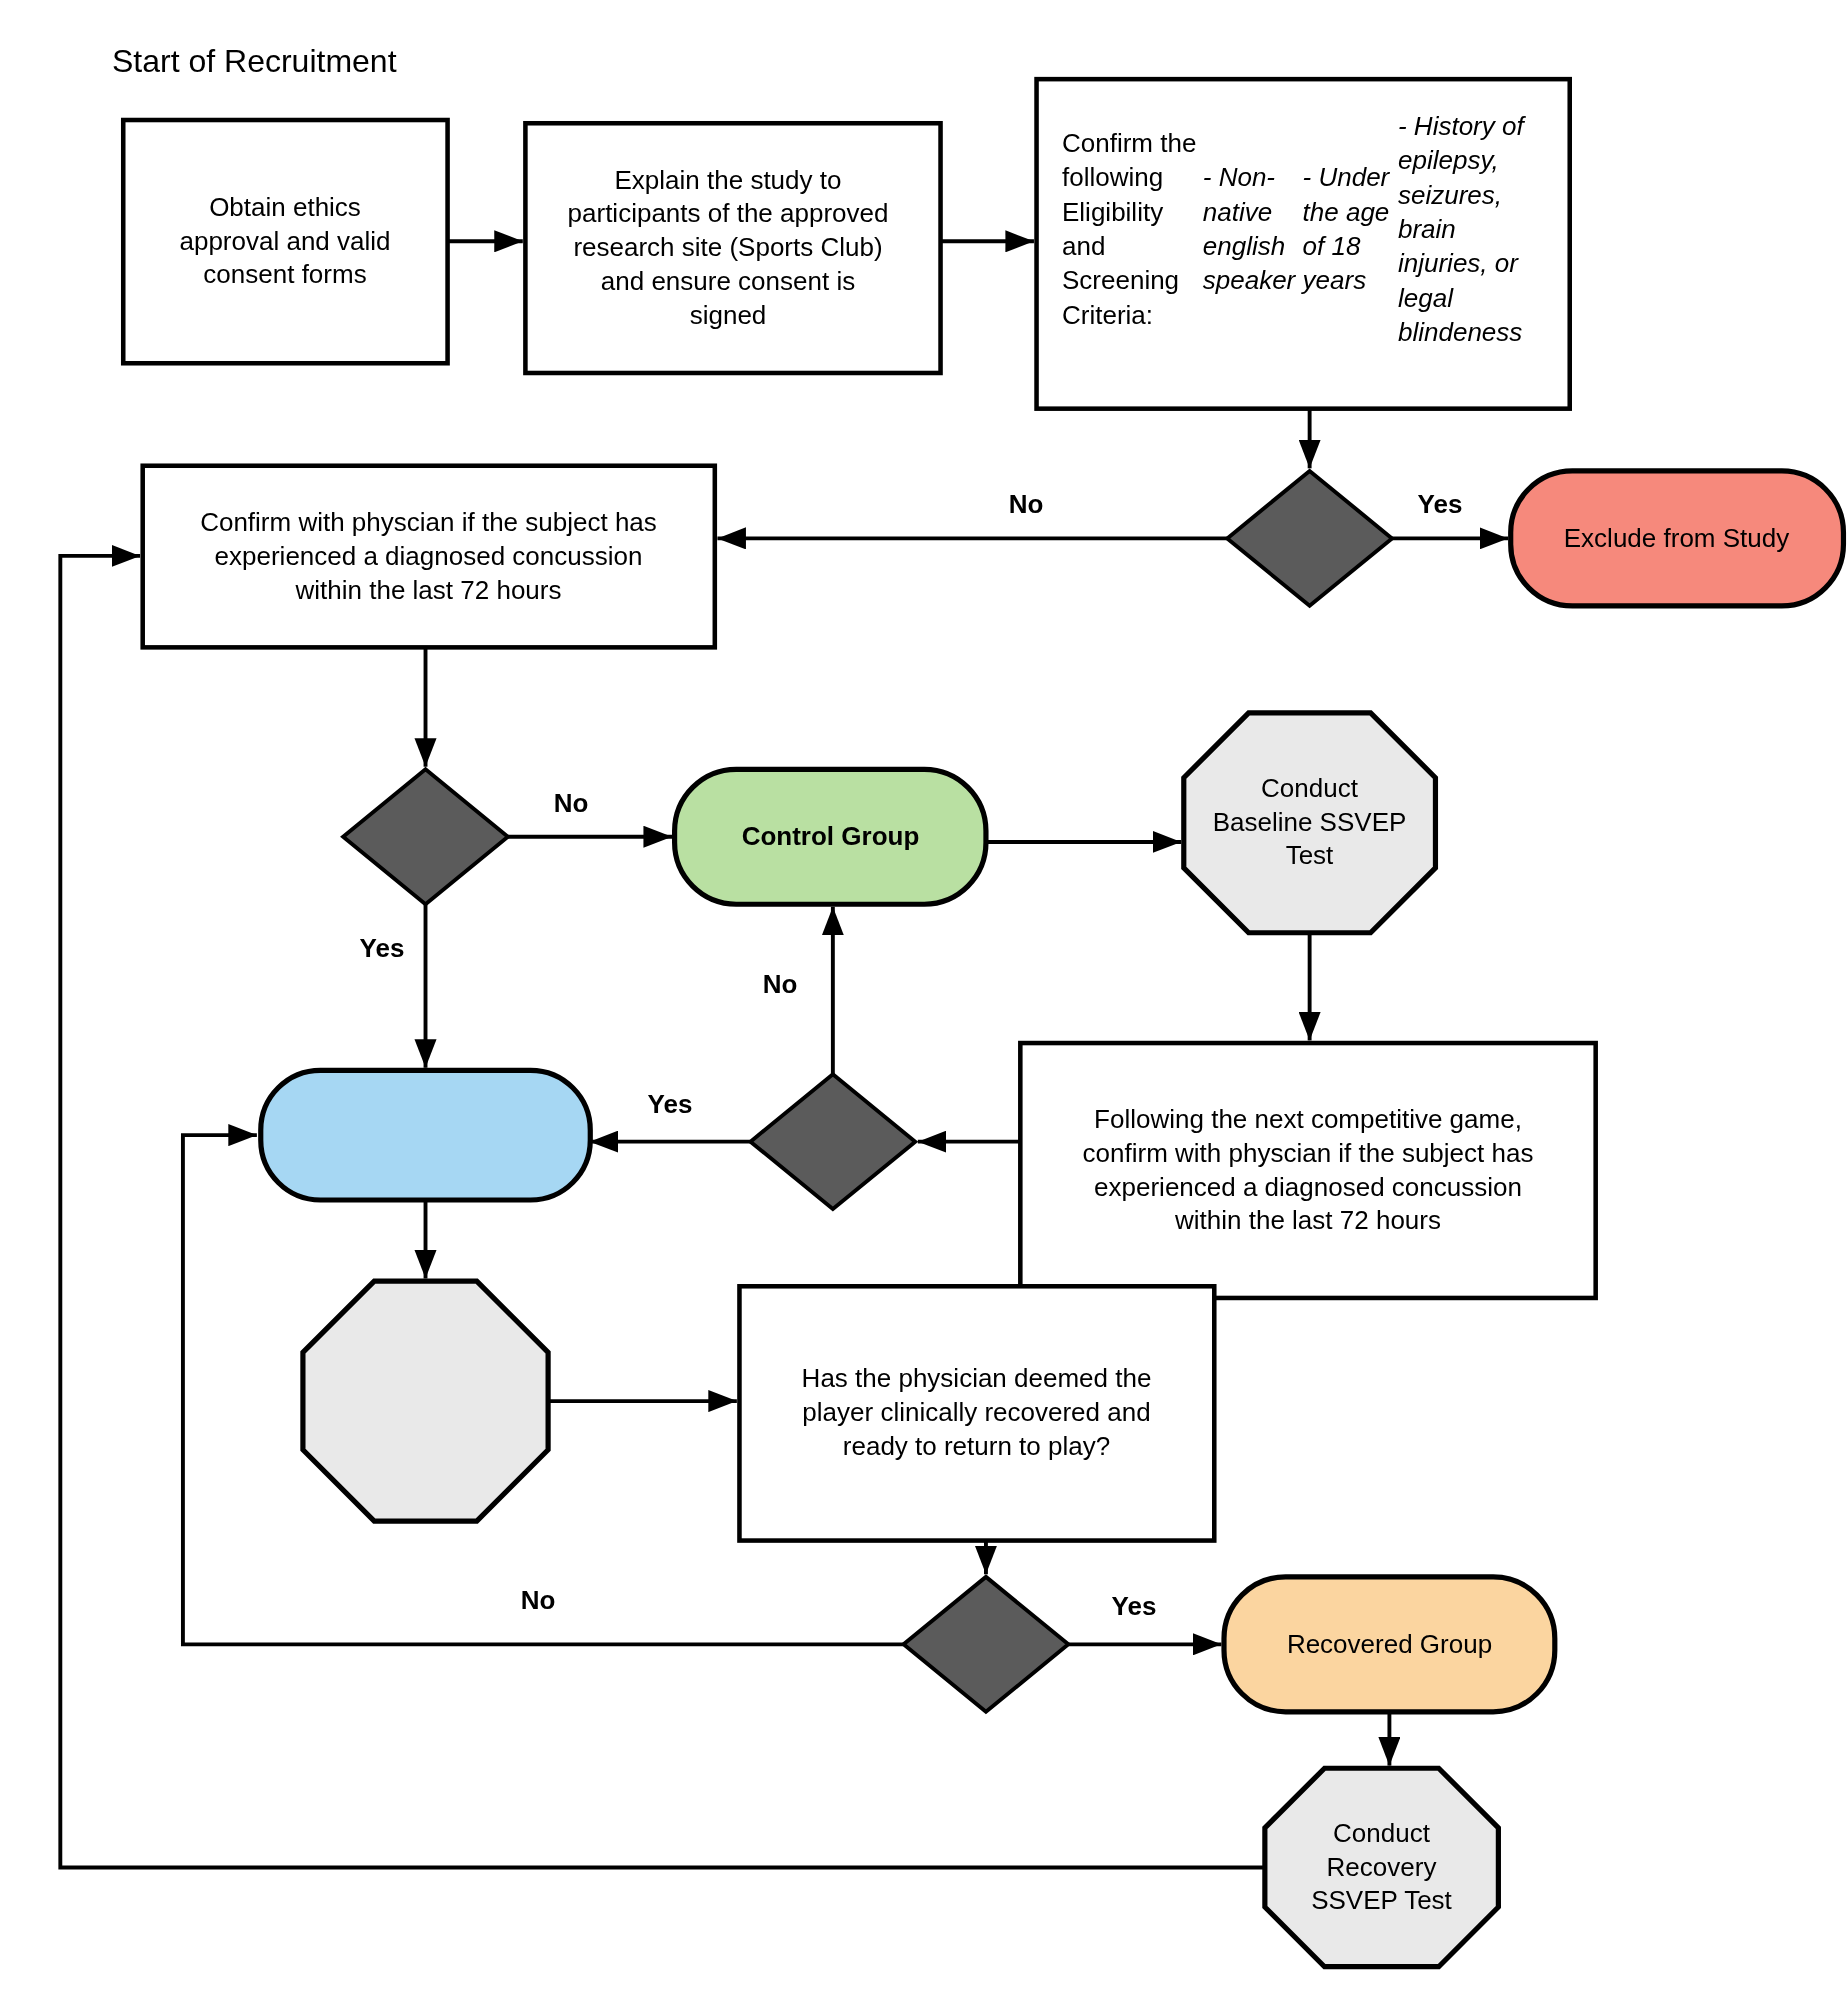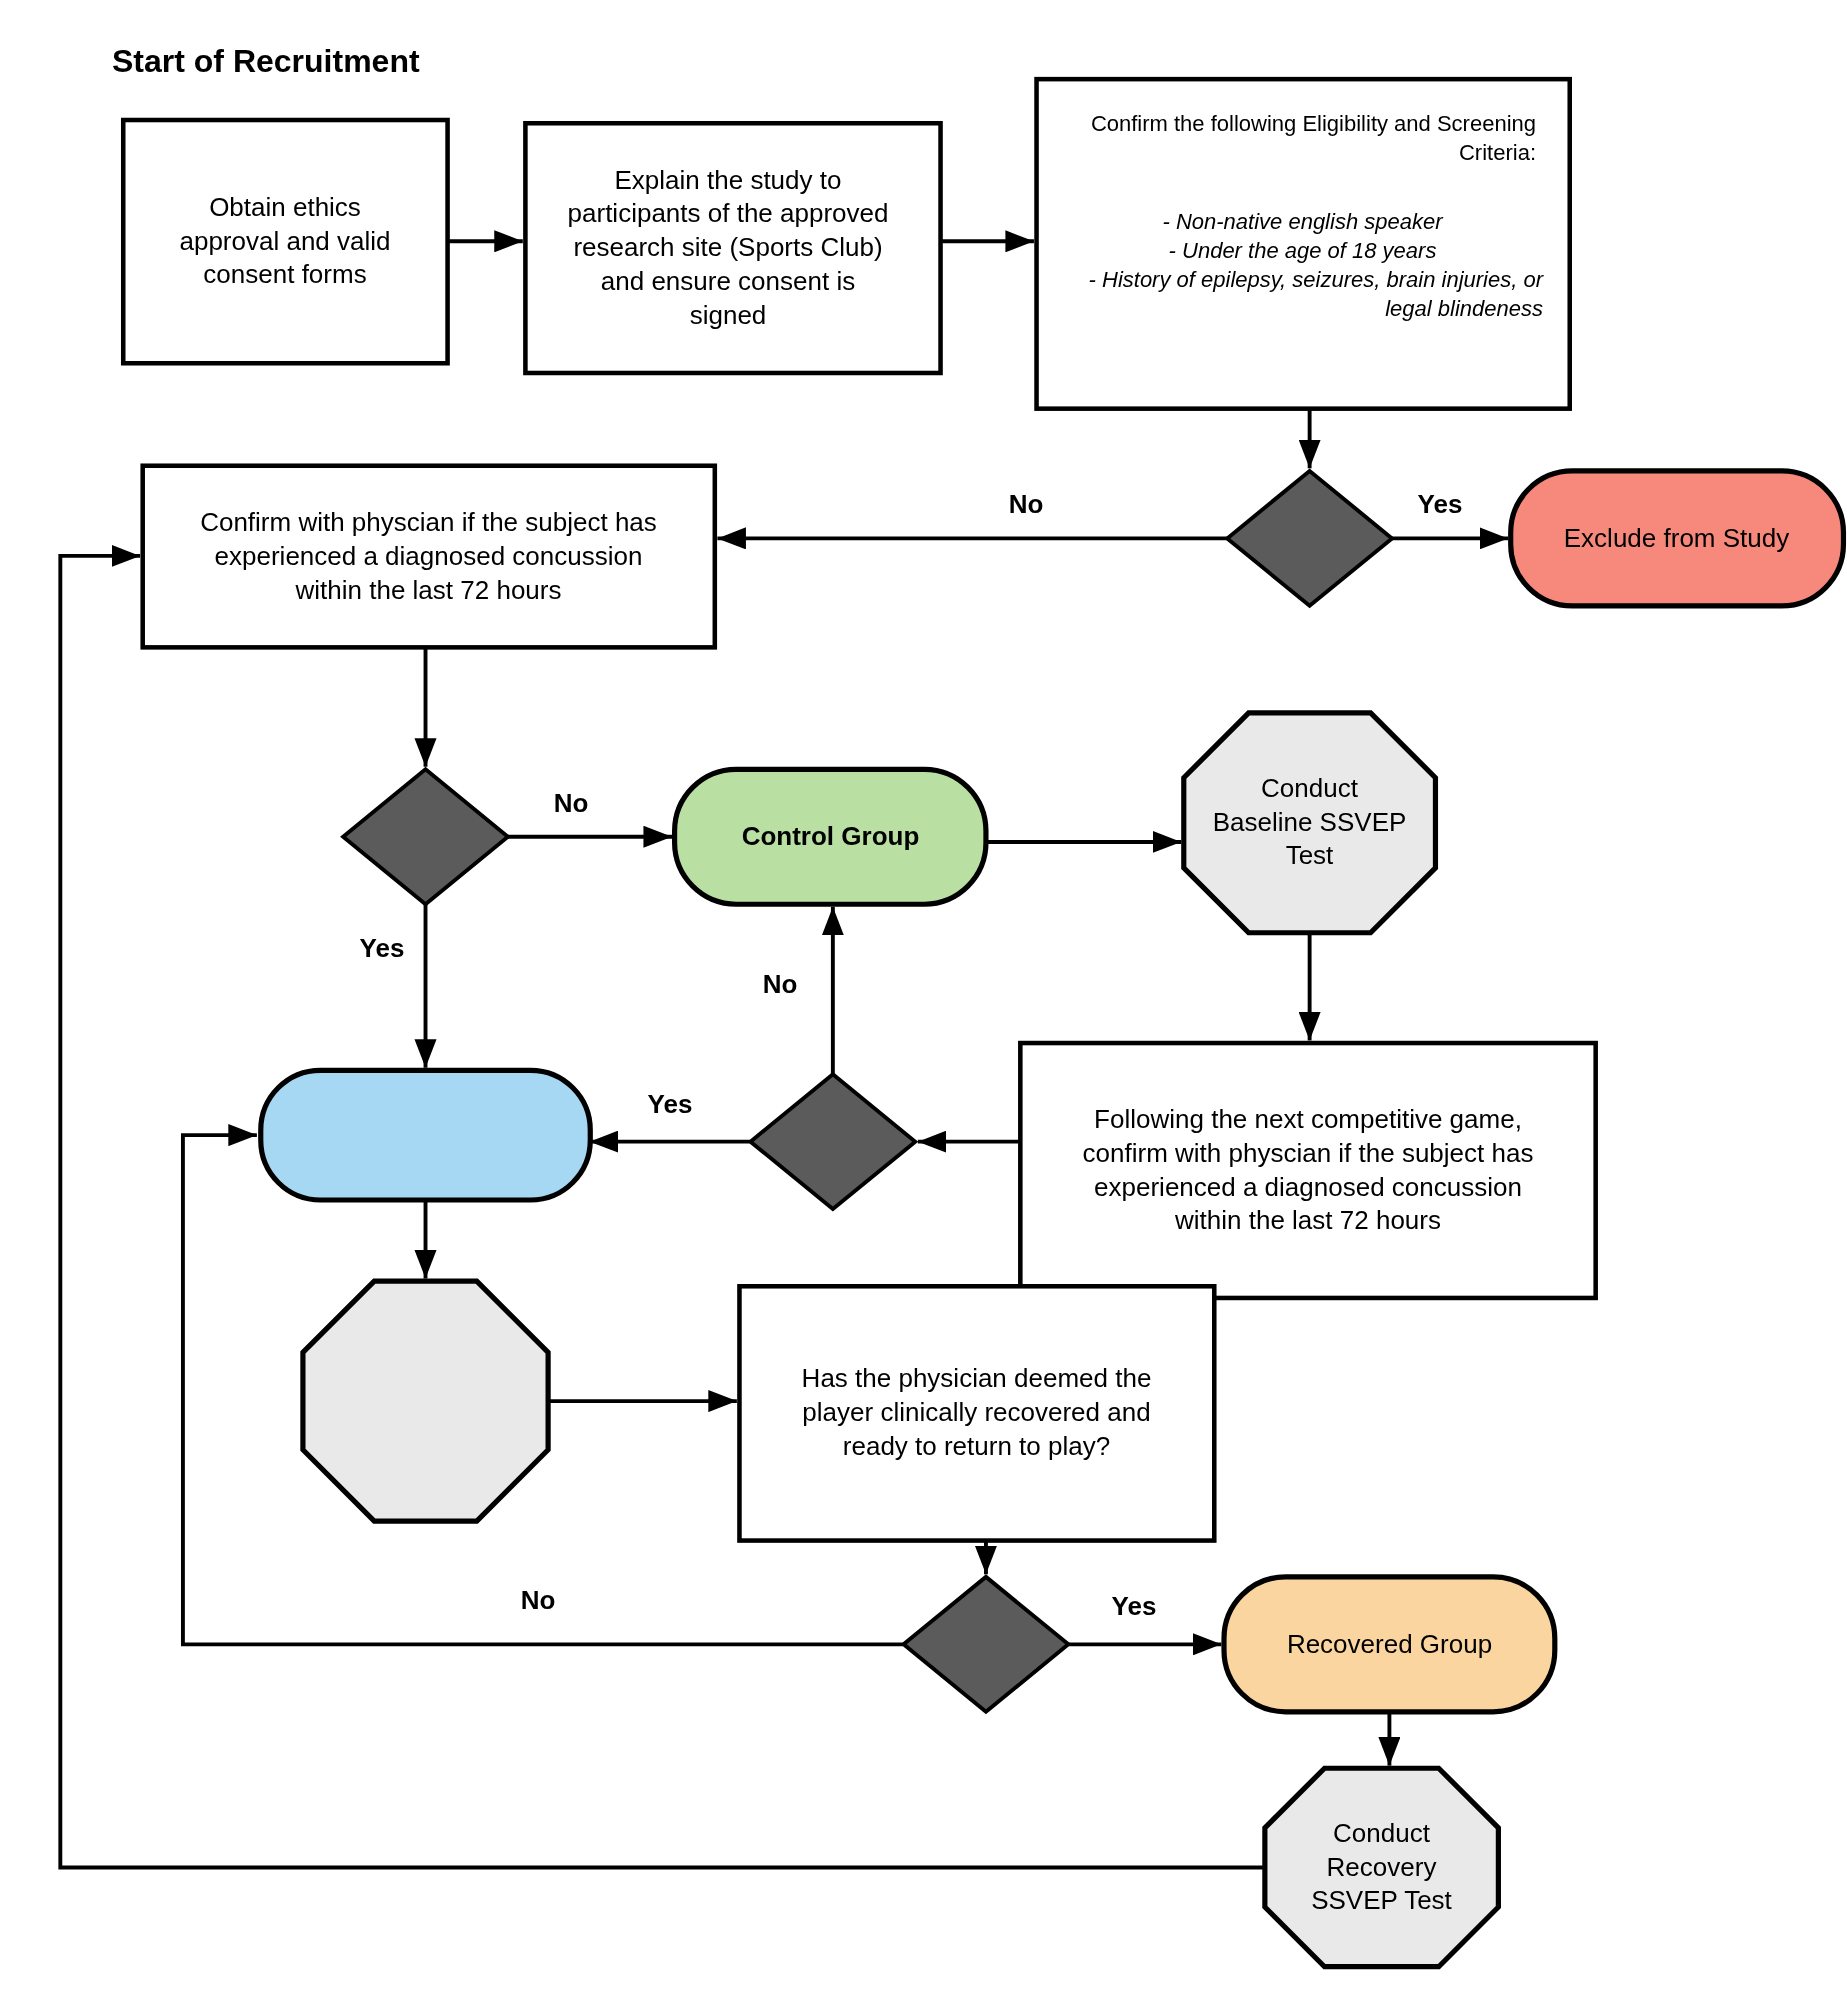--- a/index.html
+++ b/index.html
@@ -32,40 +32,40 @@
     text-align: center;
     line-height: 1.3;
     font-size: 26px;
     color: #000;
   }
   .title {
     position: absolute;
     left: 112px;
     top: 43px;
     font-size: 32px;
-    font-weight: 700;
+    font-weight: 400;
     white-space: nowrap;
   }
   .yn {
     position: absolute;
     width: 104px;
     height: 39px;
     display: flex;
     align-items: center;
     justify-content: center;
     font-size: 26px;
     font-weight: 700;
   }
   .elig {
     position: absolute;
     display: flex;
-    flex-direction: column;
+    flex-direction: row;
     align-items: center;
-    text-align: right;
-    font-size: 22px;
+    text-align: left;
+    font-size: 26px;
     line-height: 1.32;
   }
   .elig .crit { font-style: italic; }
   .elig .gap { height: 40px; }
 </style>
 </head>
 <body>
 
 <div class="canvas">
 

